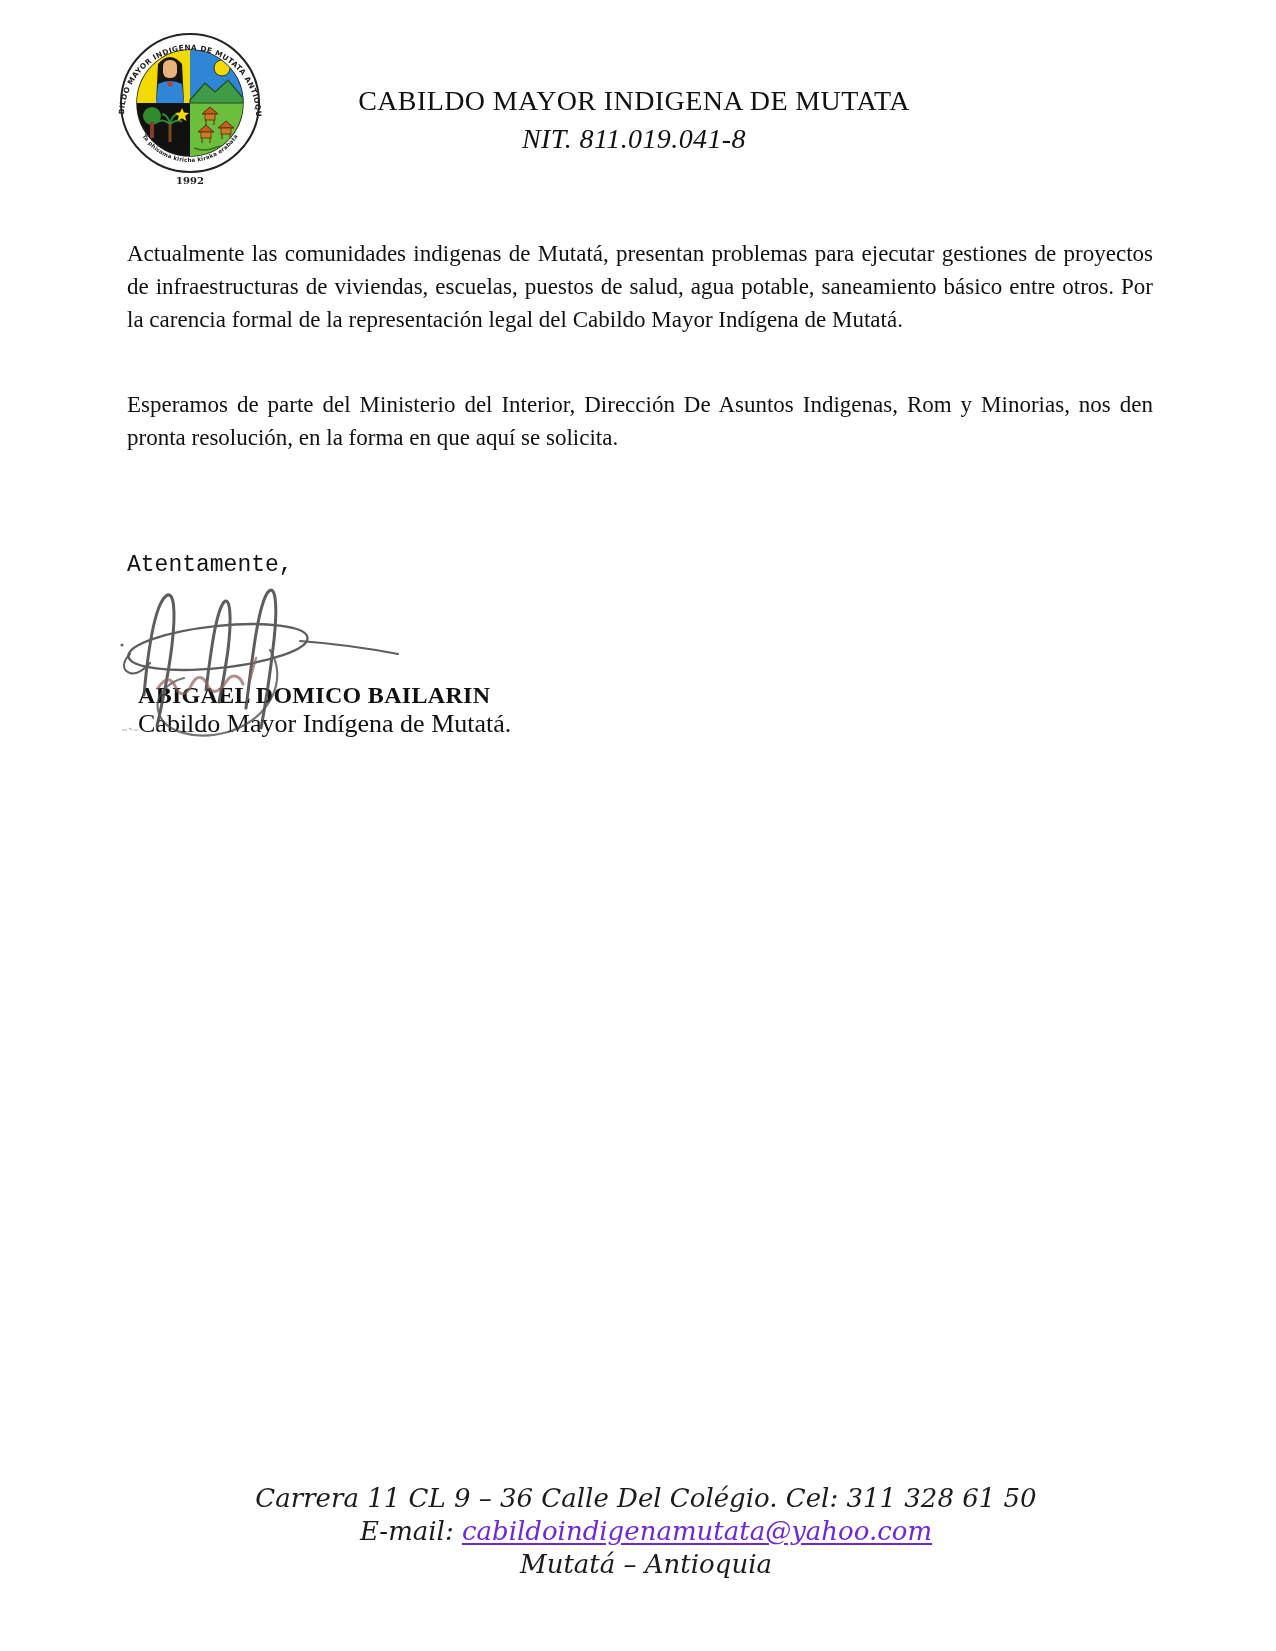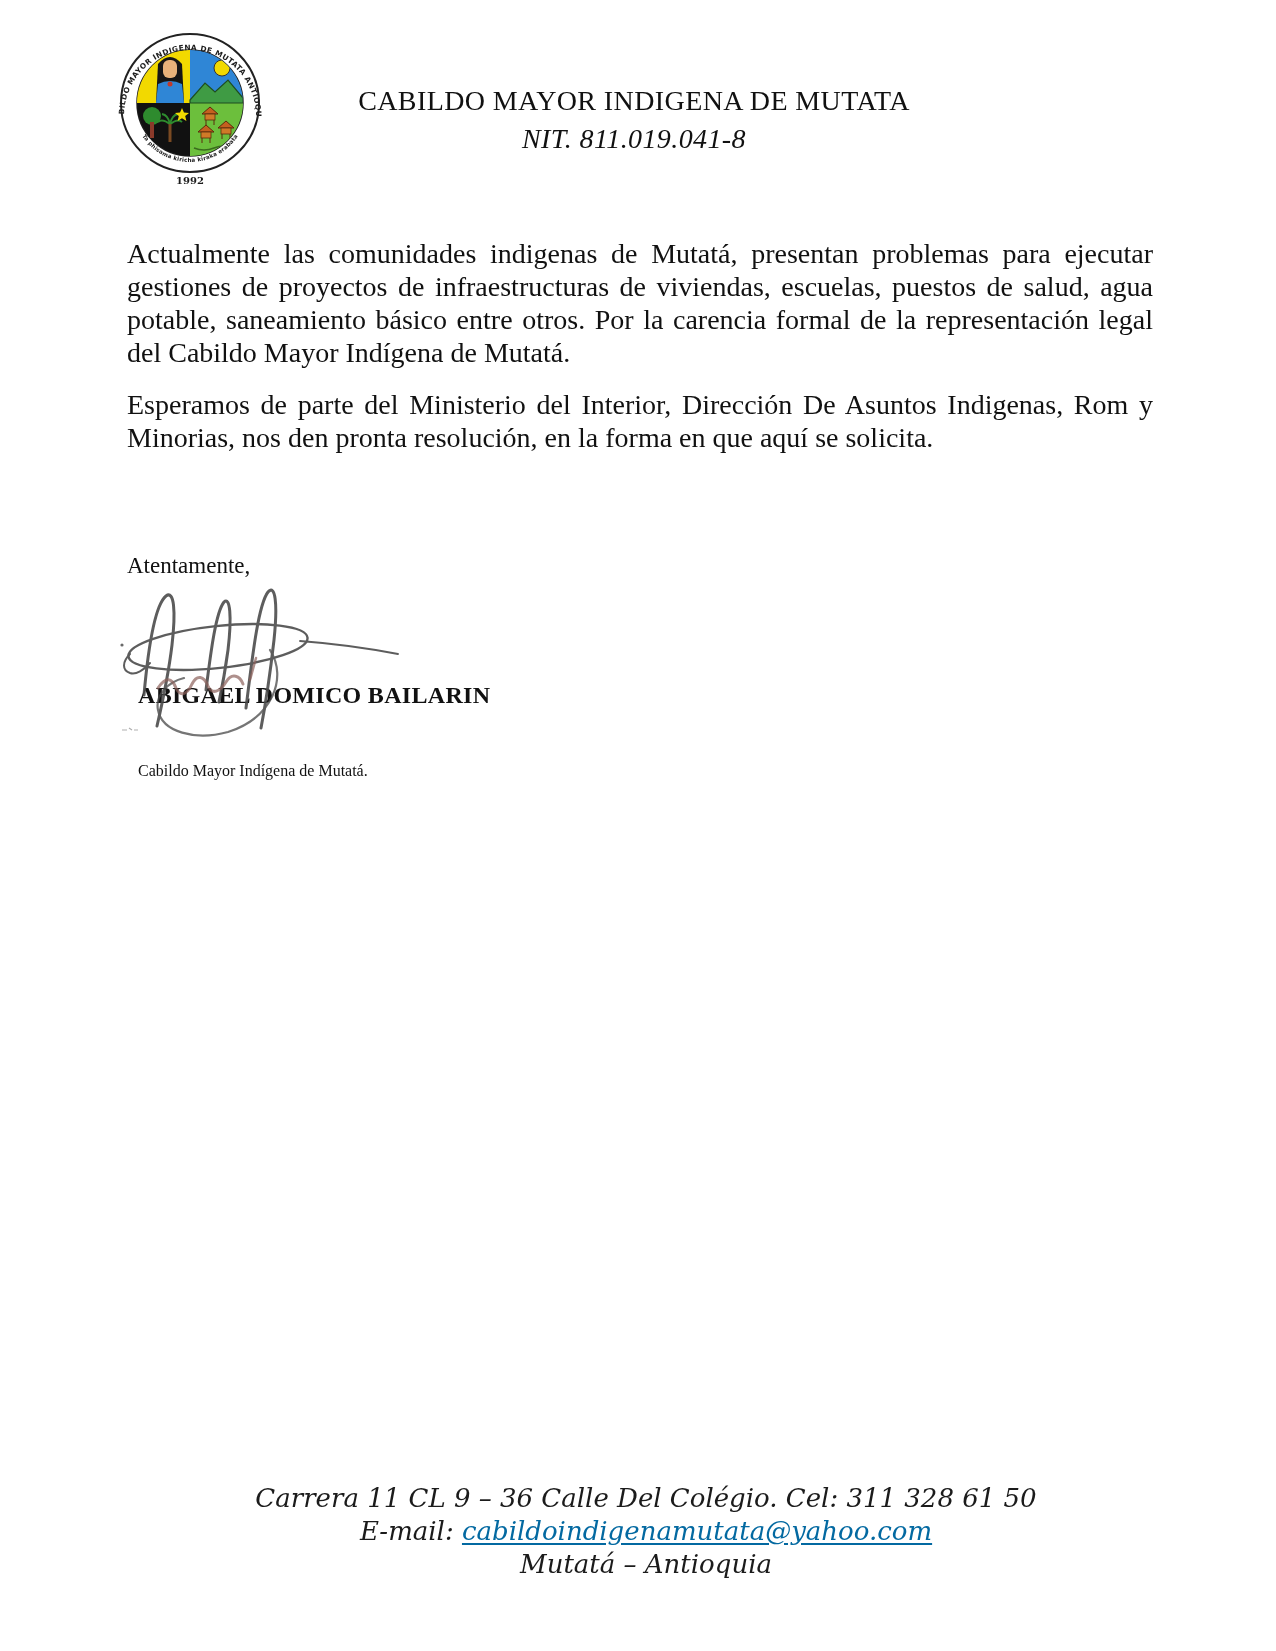--- a/index.html
+++ b/index.html
@@ -17,40 +17,40 @@
   .header-block{
     position:absolute;left:274px;top:82px;width:720px;
     text-align:center;
     font-family:"Liberation Serif", serif;
   }
   .header-title{font-size:28px;line-height:38px;letter-spacing:.4px;white-space:nowrap;}
   .header-nit{font-size:28px;line-height:38px;letter-spacing:.4px;font-style:italic;}
   
   .para{
     position:absolute;left:127px;width:1026px;
-    font-size:28px;line-height:33px;
+    font-size:23px;line-height:33px;
     text-align:justify;text-justify:inter-word;
   }
   .p1{top:237px;}
   .p2{top:376px;margin-top:12px;}
-  .closing{position:absolute;left:127px;top:549px;font-size:23px;line-height:33px;}
+  .closing{position:absolute;left:127px;top:549px;font-size:23px;line-height:33px;font-family:Liberation Mono, monospace;}
   .sig-wrap{position:absolute;left:100px;top:550px;width:340px;height:200px;pointer-events:none;z-index:5;}
   .signer{position:absolute;left:138px;top:681px;z-index:3;}
   .signer-name{font-size:24px;font-weight:bold;letter-spacing:.3px;line-height:28px;}
-  .signer-title{font-size:16px;line-height:29px;margin-top:47px;}
+  .signer-title{font-size:26px;line-height:29px;}
   
   .footer{
     position:absolute;left:8px;top:1482px;width:1276px;
     text-align:center;
     font-family:"DejaVu Serif", serif;
     font-style:italic;
     font-size:26px;line-height:33px;
     color:#1b1b1b;
   }
-  .footer a{color:#0369a1;text-decoration:underline;text-underline-offset:3px;font-style:italic;}
+  .footer a{color:#6d28d9;text-decoration:underline;text-underline-offset:3px;font-style:italic;}
   .seal-ring-text{font-family:"DejaVu Sans", sans-serif;font-weight:bold;fill:#1c1c1c;}
 </style>
 </head>
 <body>
 
 <div class="page">
 
   <div class="logo-wrap">
     <svg width="160" height="162" viewBox="0 0 160 162">
       <defs>

